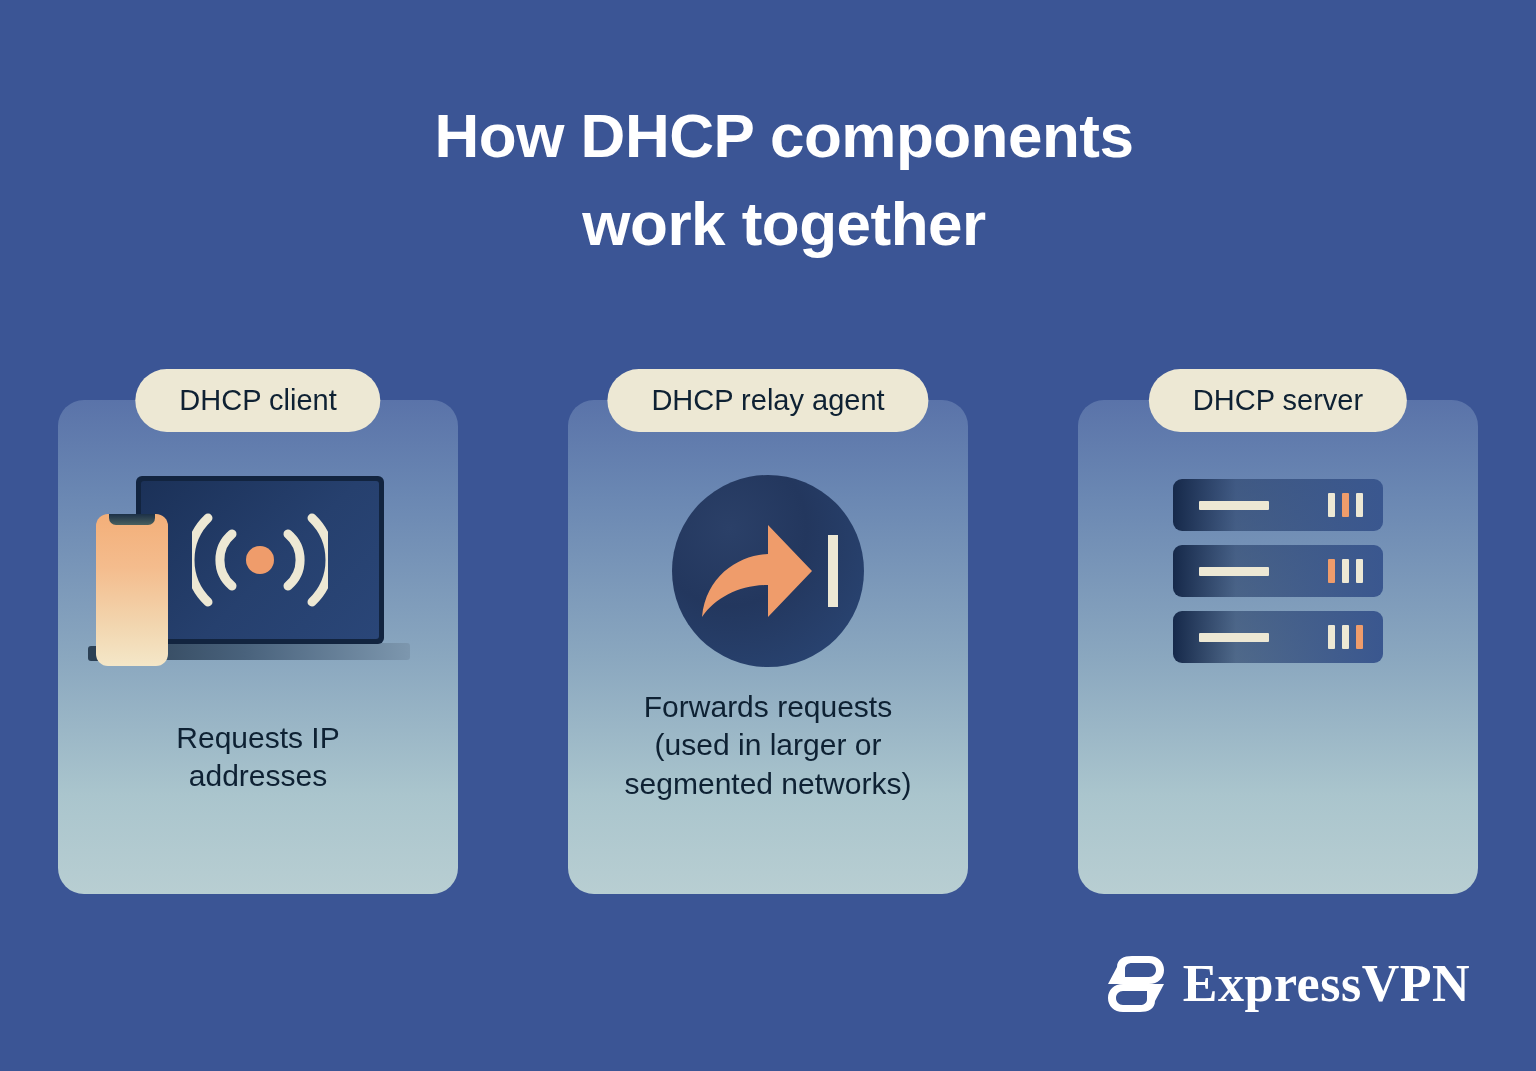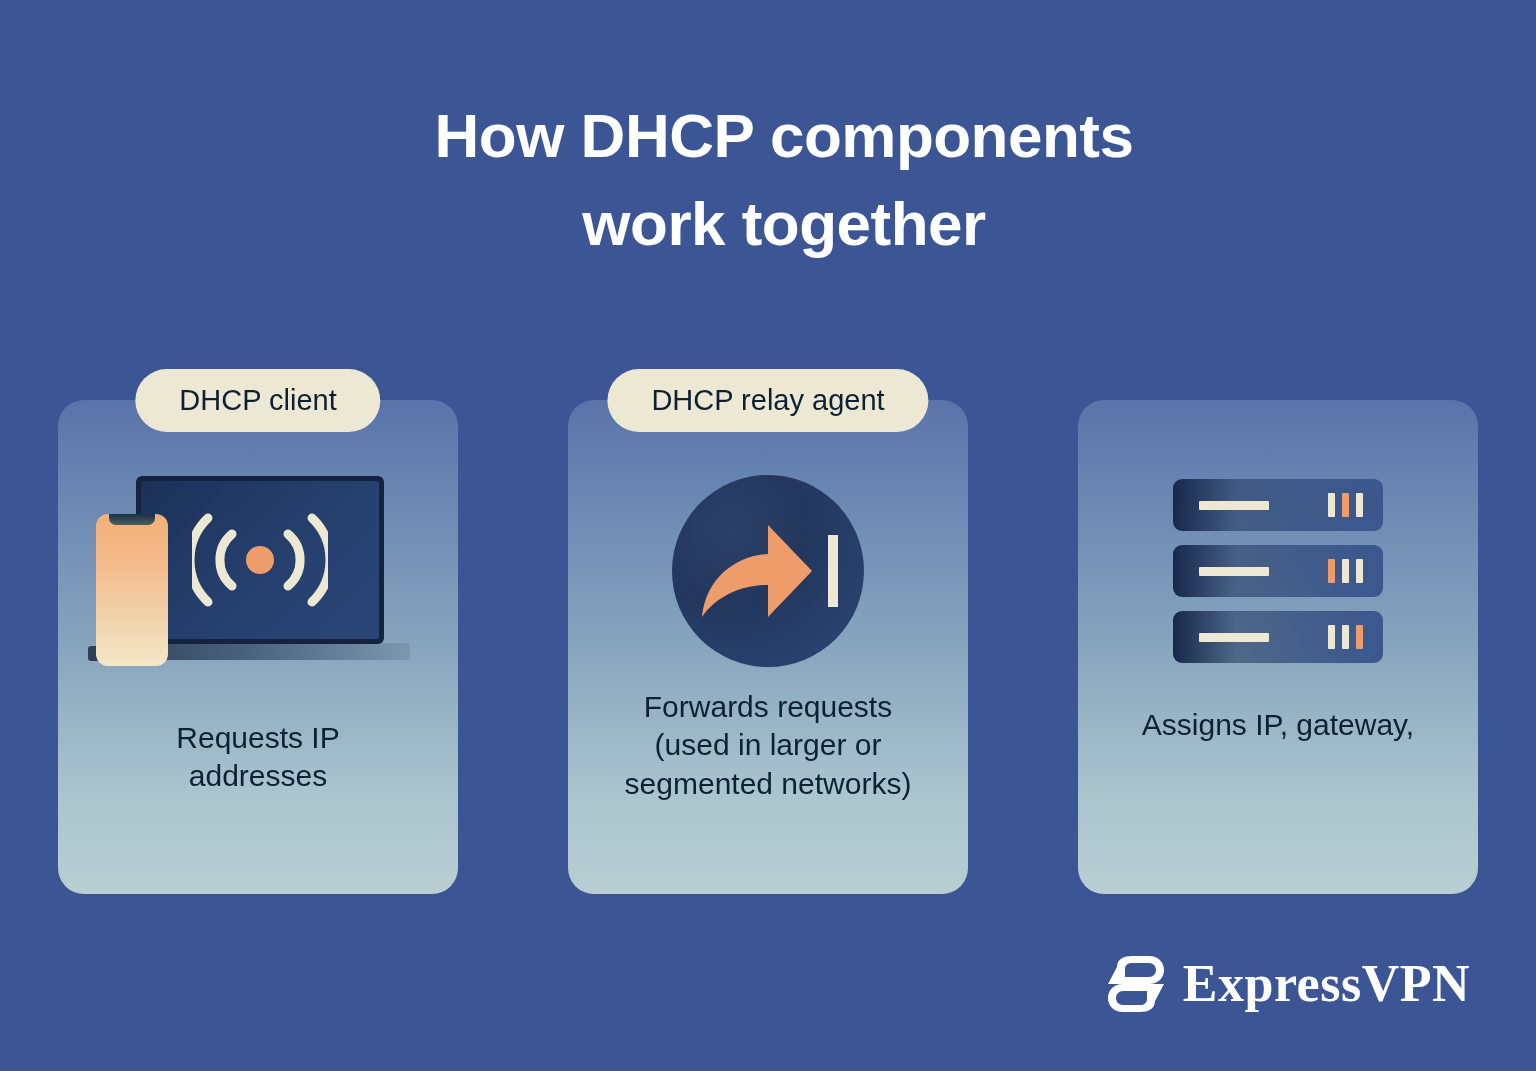--- a/index.html
+++ b/index.html
@@ -288,20 +288,21 @@
     </div>
 
     <div class="caption">
       <span class="line">Forwards requests</span>
       <span class="line">(used in larger or</span>
       <span class="line">segmented networks)</span>
     </div>
   </div>
 
   <div class="card server">
+    <div class="pill">DHCP server</div>
 
     <div class="icon-area">
       <div class="servers">
         <div class="server-unit">
           <div class="server-bar"></div>
           <div class="server-leds">
             <div class="led"></div>
             <div class="led on"></div>
             <div class="led"></div>
           </div>
@@ -319,21 +320,20 @@
           <div class="server-leds">
             <div class="led"></div>
             <div class="led"></div>
             <div class="led on"></div>
           </div>
         </div>
       </div>
     </div>
 
     <div class="caption">
-      <span class="line">Assigns IP, gateway,</span>
     </div>
   </div>
 
 </div>
 
 <div class="logo">
   <svg width="62" height="62" viewBox="0 0 62 62">
     <path d="M12 14 C 12 6, 19 3, 27 3 L 44 3 C 53 3, 59 9, 59 17 C 59 25, 53 31, 44 31 L 20 31 L 20 24 L 44 24 C 48 24, 51 21, 51 17 C 51 13, 48 10, 44 10 L 27 10 C 23 10, 20 12, 20 16 L 20 31 L 3 31 L 12 14 Z" fill="#FFFFFF"></path>
     <path d="M50 48 C 50 56, 43 59, 35 59 L 18 59 C 9 59, 3 53, 3 45 C 3 37, 9 31, 18 31 L 42 31 L 42 38 L 18 38 C 14 38, 11 41, 11 45 C 11 49, 14 52, 18 52 L 35 52 C 39 52, 42 50, 42 46 L 42 31 L 59 31 L 50 48 Z" fill="#FFFFFF"></path>
   </svg>

